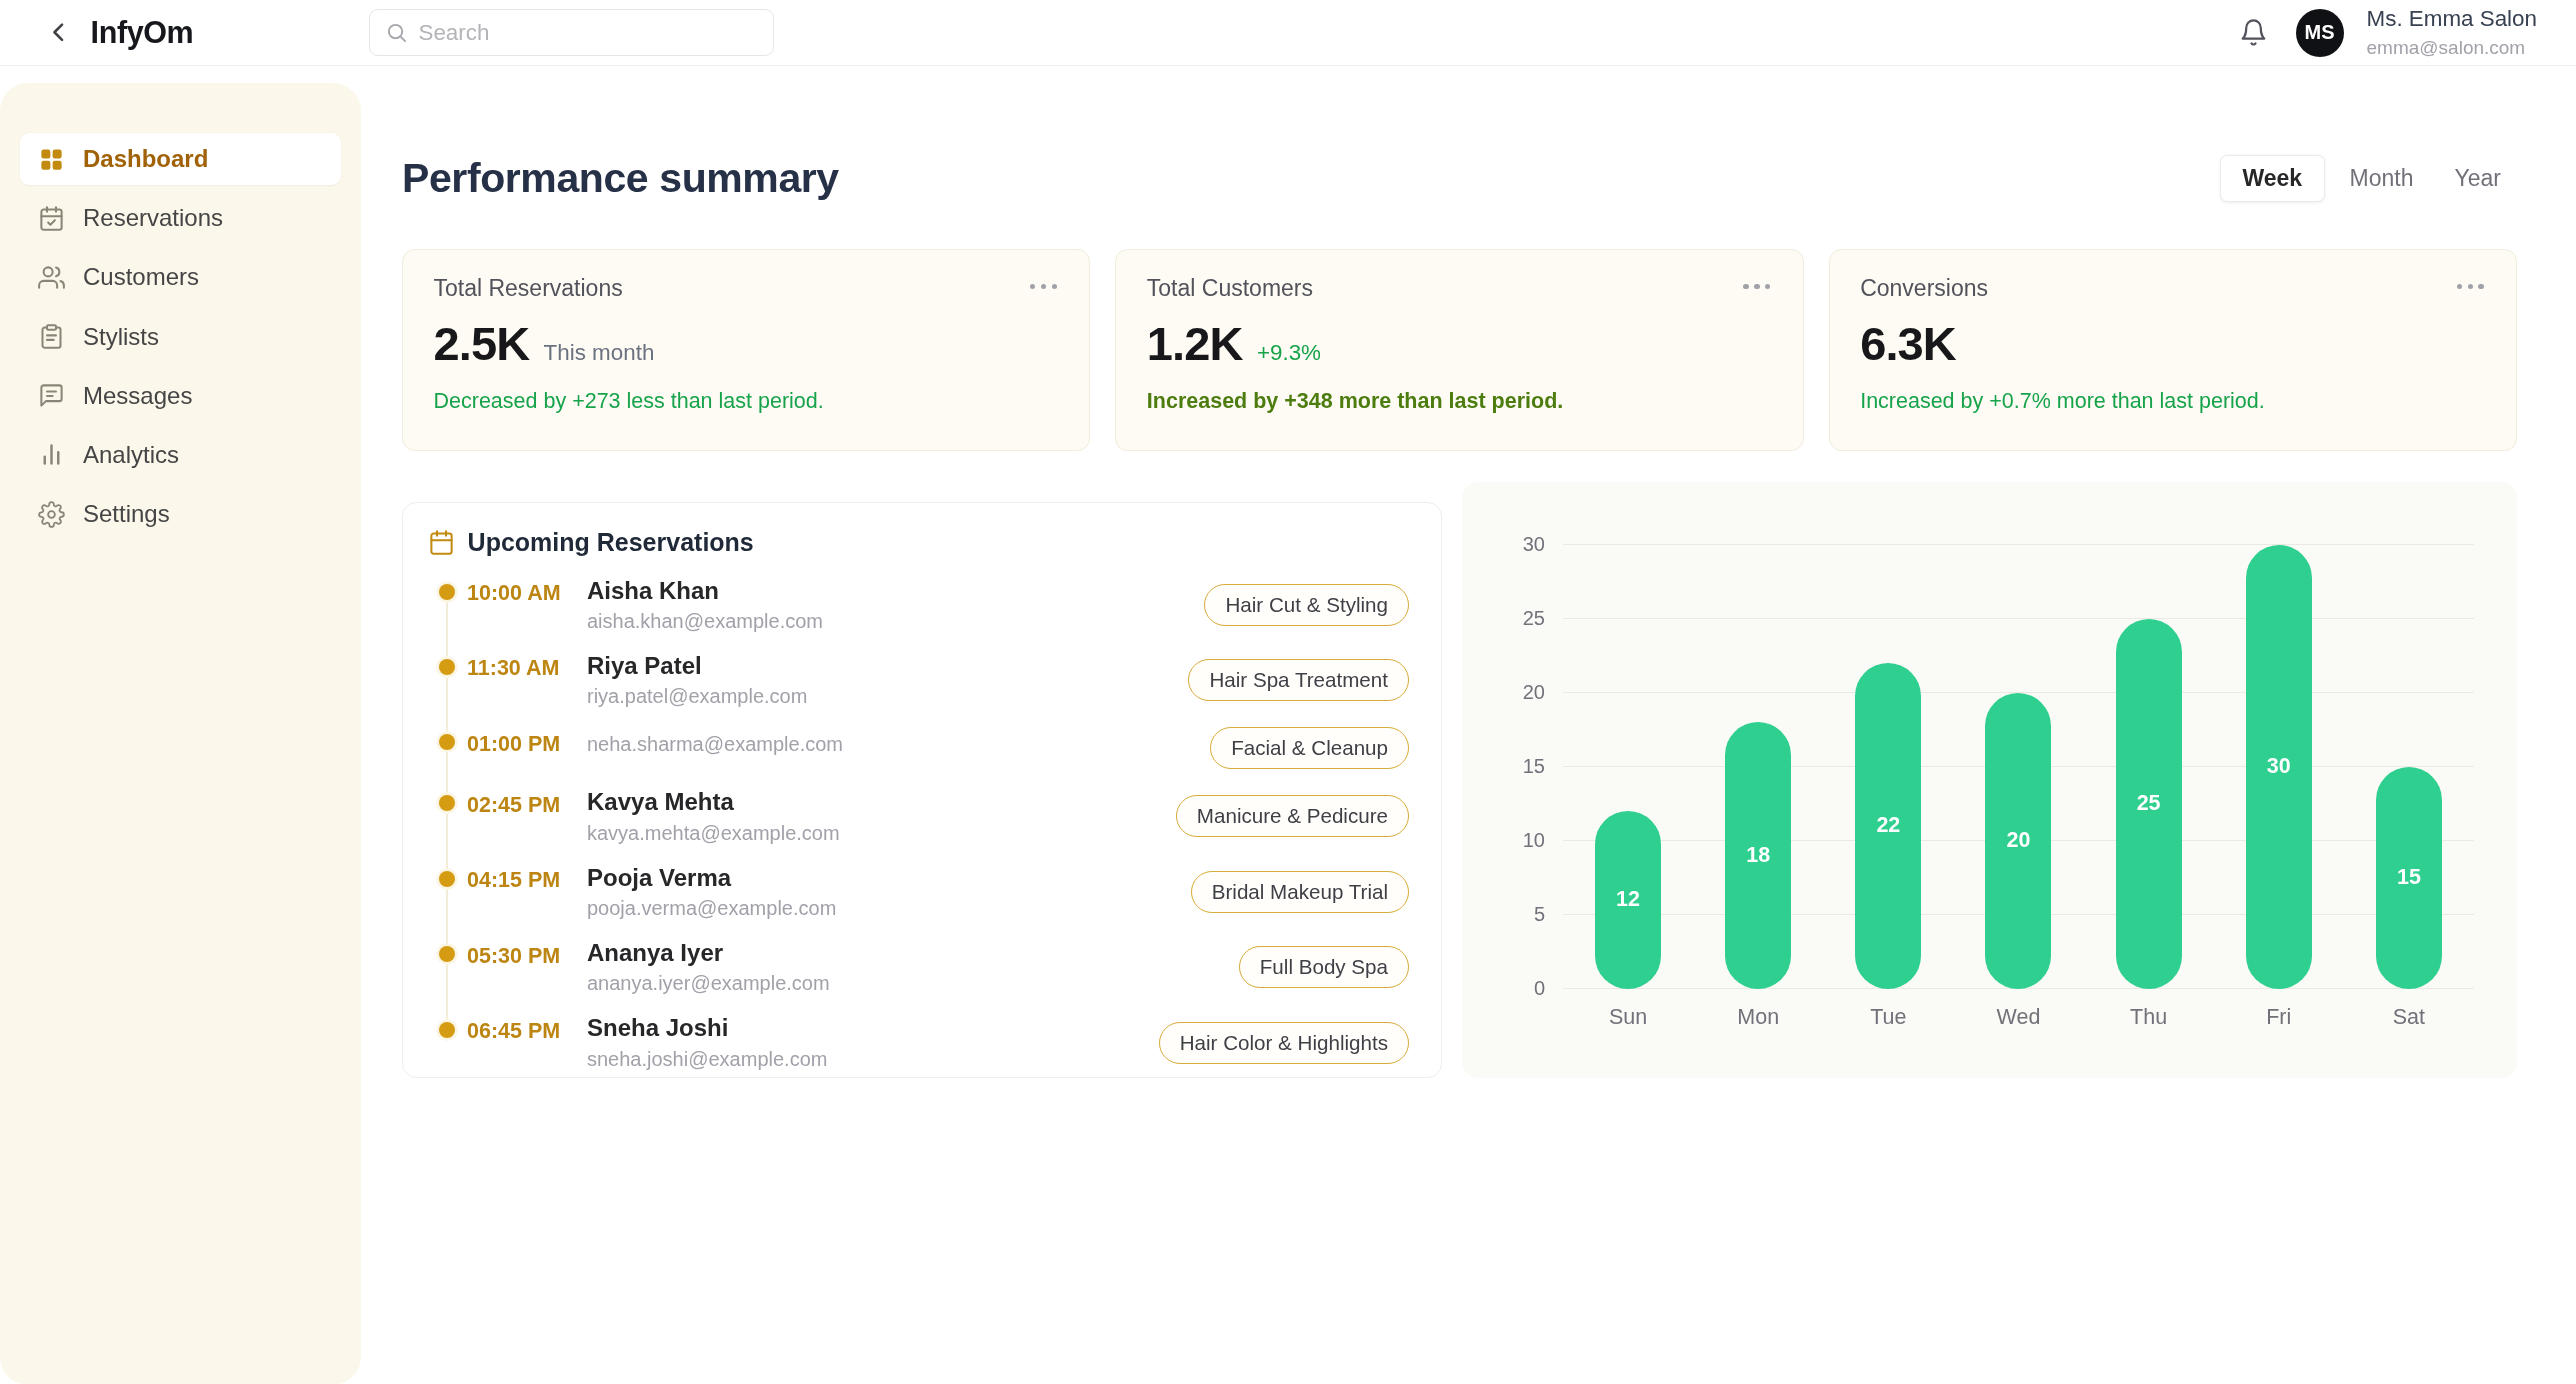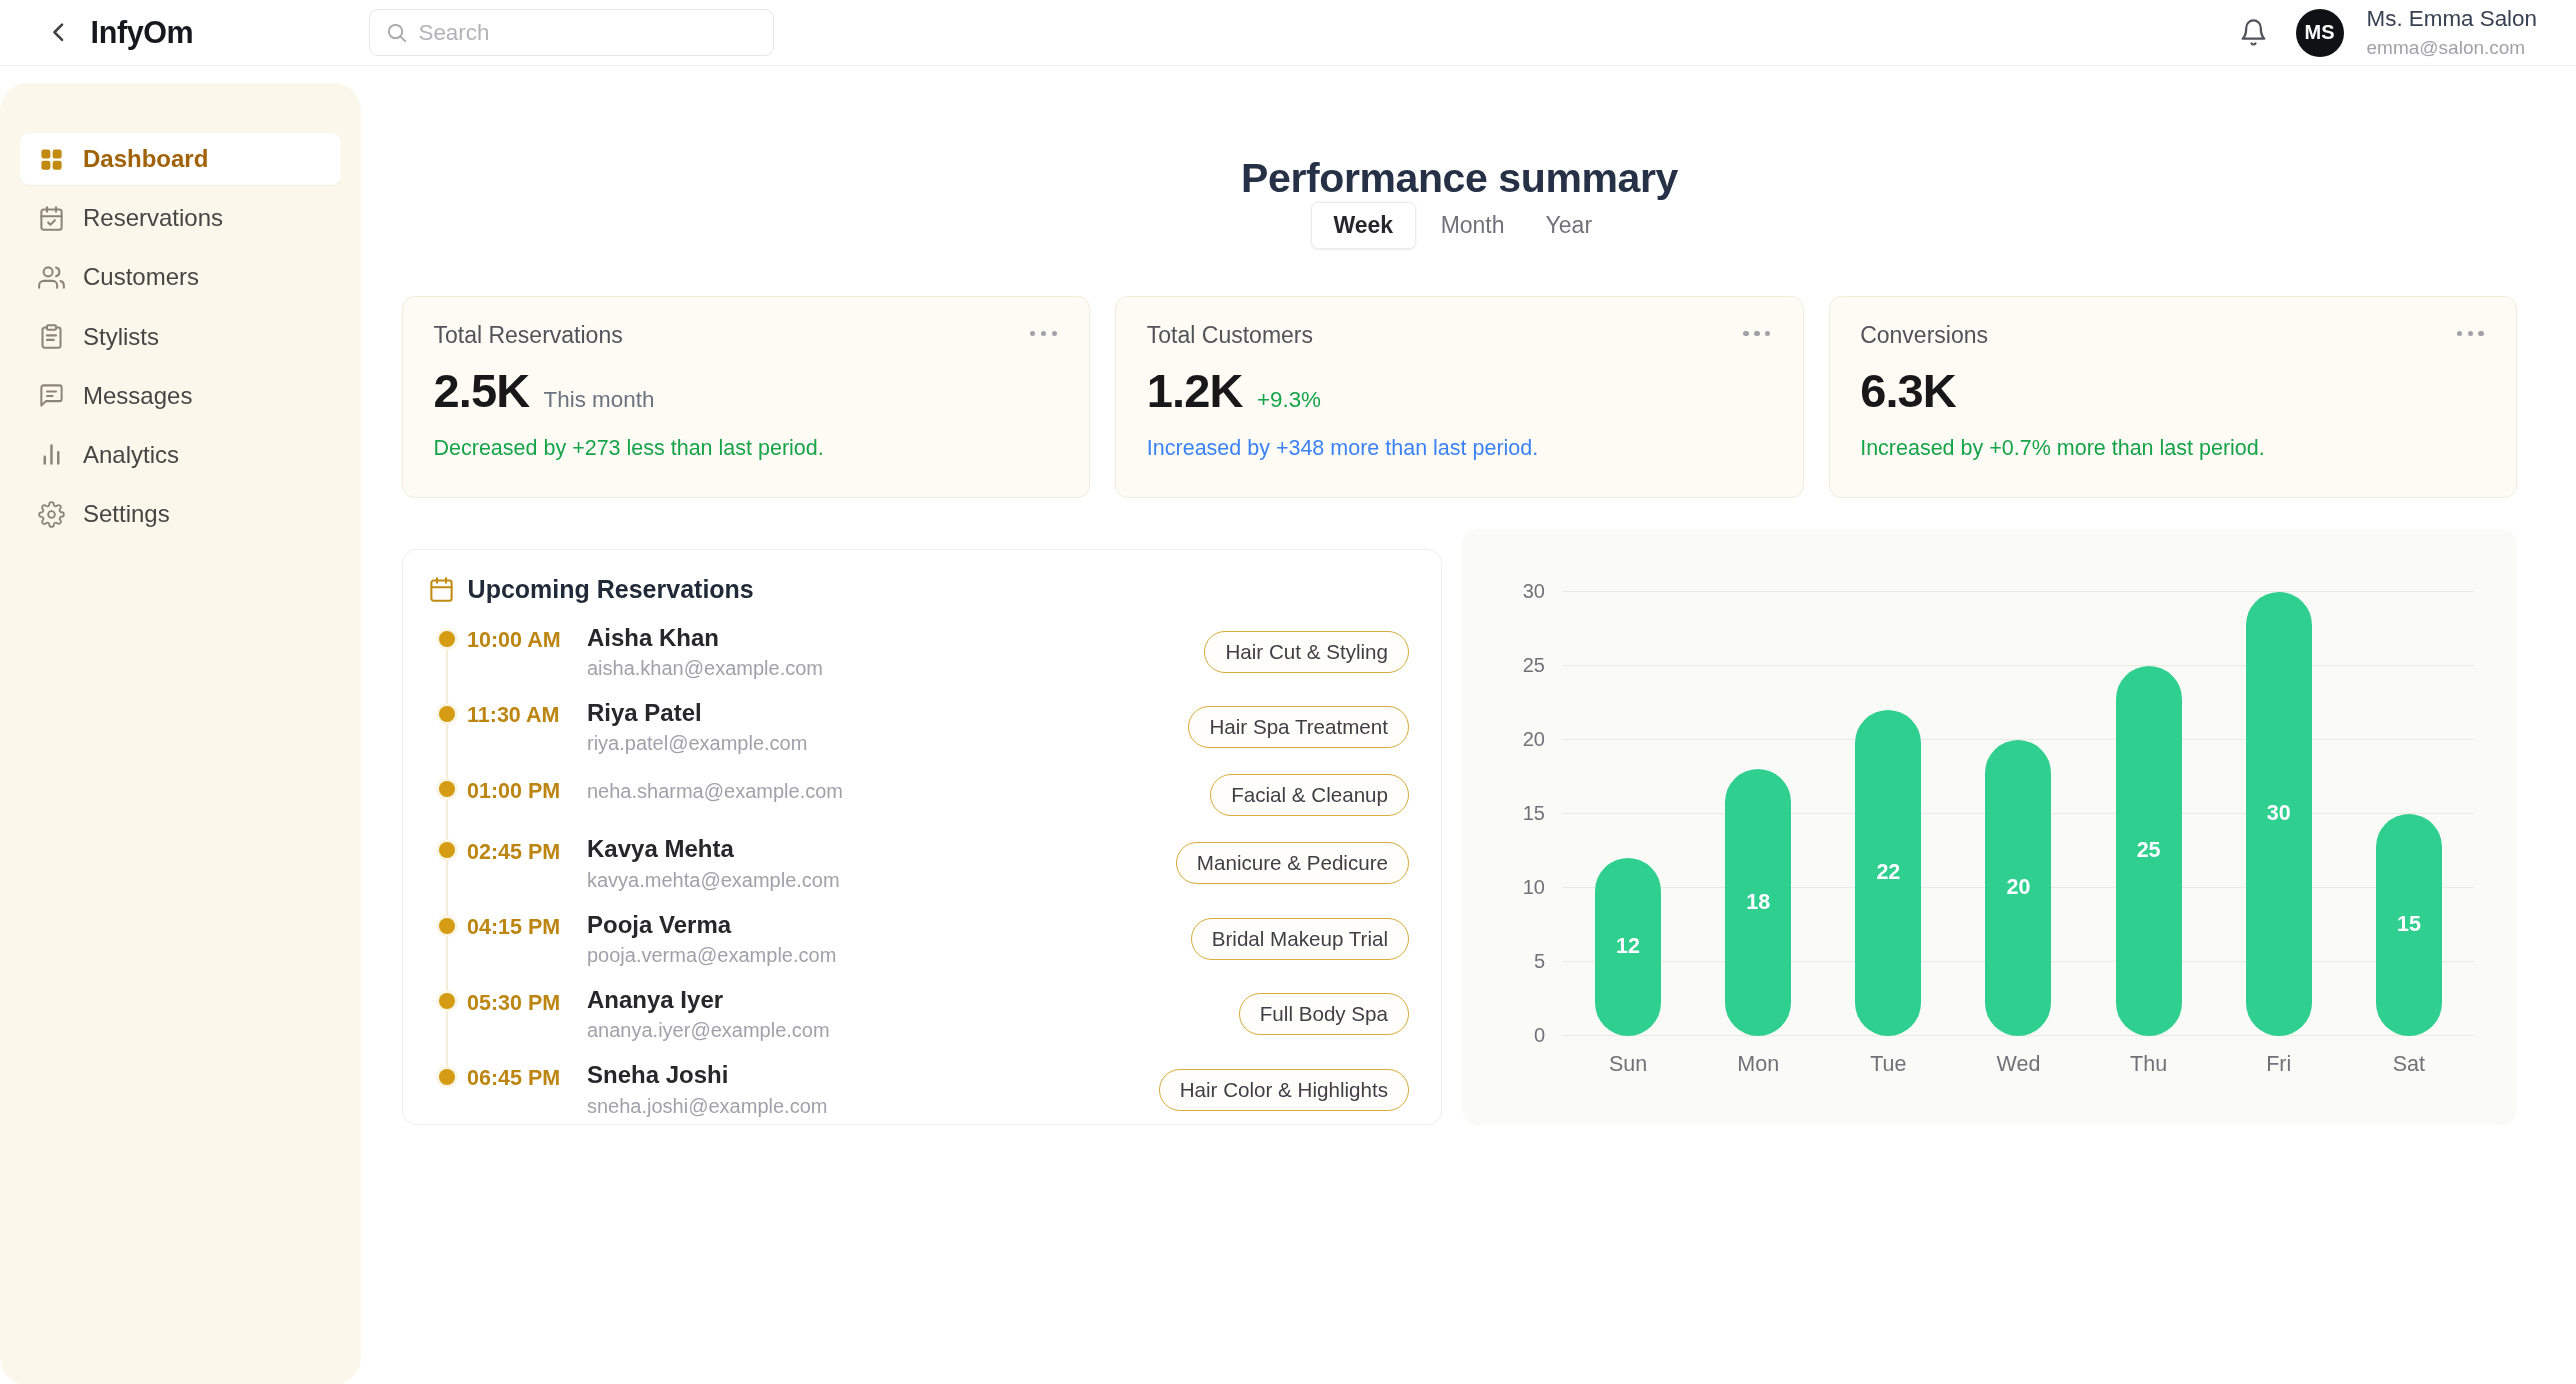--- a/index.html
+++ b/index.html
@@ -32,21 +32,21 @@
   .sidebar { position:absolute; top:83px; left:0; bottom:0; width:361px; background:#fbf7eb; padding:50px 20px 0 20px;border-radius:28px; }
   .nav-item { display:flex; align-items:center; gap:18px; height:52px; padding:0 18px; border-radius:9px;
               margin-bottom:7.2px; cursor:pointer; color:#454545; }
   .nav-item svg { color:#8a8577; flex:none; }
   .nav-label { font-size:24px; }
   .nav-item.active { background:#ffffff; box-shadow:0 0.9px 1.8px rgba(0,0,0,.05); color:#a16207; font-weight:700; }
   .nav-item.active svg { color:#c28a10; }
 
   
   .main { position:absolute; top:83px; left:361px; right:0; bottom:0; background:#fff; padding:72px 59px 0 41px; }
-  .page-head { display:flex; align-items:center; justify-content:space-between;flex-direction:column; }
+  .page-head { display:flex; align-items:center; justify-content:space-between; }
   .page-title { font-size:41px; font-weight:700; color:#263147; letter-spacing:-0.4px; }
   .range-toggle { display:flex; align-items:center; gap:9px; font-size:23px; }
   .range-opt { border:none; background:transparent; color:#71717a; font-size:23px; padding:9px 16px;
                border-radius:7.2px; cursor:pointer; font-family:"Liberation Sans", sans-serif; }
   .range-opt.active { background:#fff; border:0.9px solid #ebebe8; box-shadow:0 0.9px 2.7px rgba(0,0,0,.07);
                       color:#27272a; font-weight:600; padding:9px 21.5px; }
 
   
   .stats-row { display:flex; gap:25px; margin-top:47px; }
   .stat-card { flex:1; min-height:202px; background:#fdfbf4; border:0.9px solid #f0ecdd; border-radius:12.6px;
@@ -228,21 +228,21 @@
           <button class="dots-menu">
               <i></i>
               <i></i>
               <i></i>
             </button>
         </div>
         <div class="stat-value-row">
           <span class="stat-value">1.2K</span>
           <span class="stat-suffix" style="color: rgb(22, 163, 74);">+9.3%</span>
         </div>
-        <div class="stat-change" style="color: #3b82f6;">Increased by +348 more than last period.</div>
+        <div class="stat-change" style="color: #4d7c0f; font-weight: bold;">Increased by +348 more than last period.</div>
       </div>
 
       <div class="stat-card">
         <div class="stat-head">
           <span class="stat-title">Conversions</span>
           <button class="dots-menu">
               <i></i>
               <i></i>
               <i></i>
             </button>

